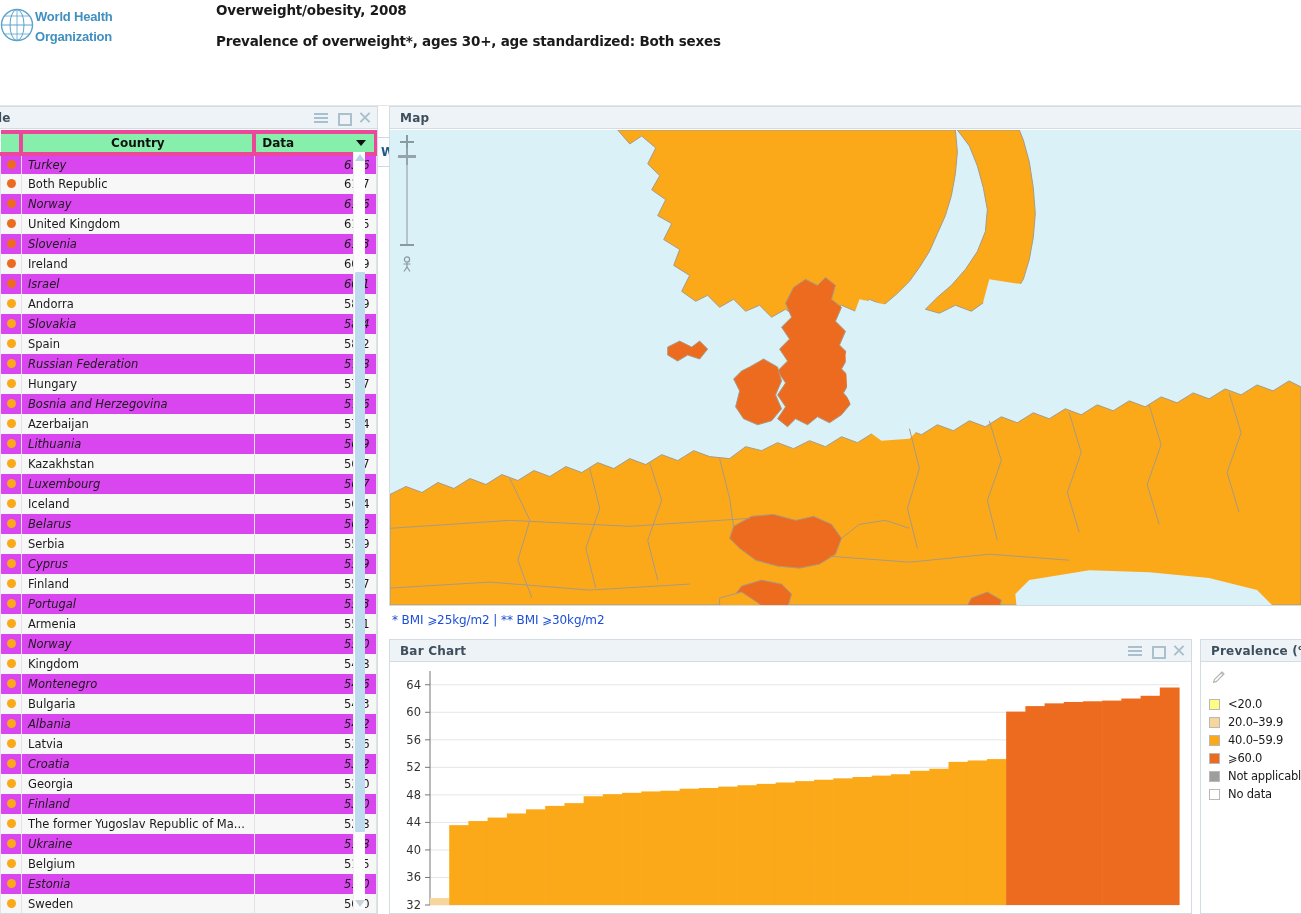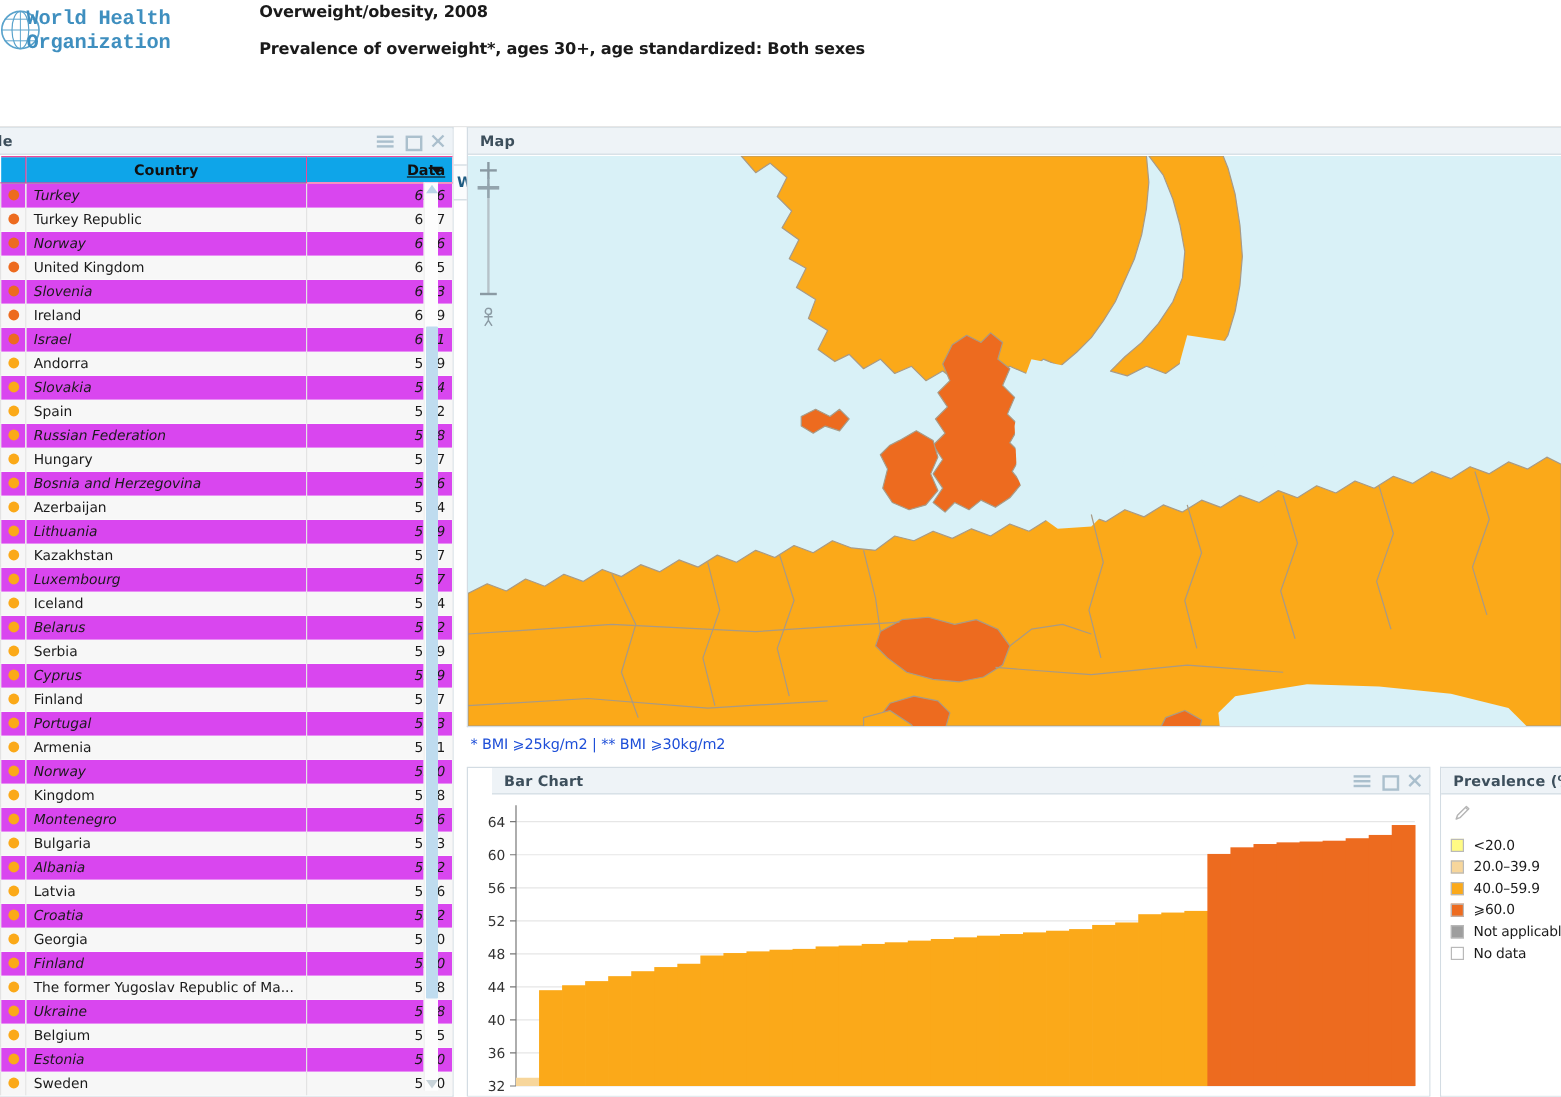--- a/index.html
+++ b/index.html
@@ -10,23 +10,23 @@
     background: #ffffff;
     font-family: "DejaVu Sans", "Liberation Sans", sans-serif;
   }
   #app { position: relative; width: 1301px; height: 914px; }
 
   
   #header { position: absolute; left: 0; top: 0; width: 1301px; height: 66px; background: #fff; }
   #who-logo { position: absolute; left: 0; top: 4px; width: 200px; height: 48px; }
   #who-logo .emblem { position: absolute; left: 0; top: 4px; width: 34px; height: 34px; }
   #who-logo .wordmark {
-    position: absolute; left: 22px; top: 3px;
-    font-family: Liberation Mono, monospace;
-    font-size: 17px; font-weight: bold; line-height: 20px;
+    position: absolute; left: 35px; top: 3px;
+    font-family: Liberation Sans, sans-serif;
+    font-size: 13px; font-weight: bold; line-height: 20px;
     color: #3f8fbf; letter-spacing: -0.2px;
   }
   #title-block { position: absolute; left: 216px; top: 0px; }
   #indicator-title {
     font-size: 13.5px; color: #1a1a1a; font-weight: bold;
     line-height: 16px; padding-top: 2px; letter-spacing: -0.2px;
   }
   #indicator-sub {
     font-size: 13.5px; color: #1a1a1a; font-weight: bold;
     line-height: 16px; padding-top: 15px; letter-spacing: -0.2px;
@@ -80,26 +80,26 @@
   .ctrl.close::after  { transform: rotate(-45deg); }
 
   
   #table-panel { left: -12px; top: 106px; width: 390px; height: 808px; border-left: none; }
   #table-scroll {
     position: absolute; left: 0; top: 23px; right: 0; bottom: 0;
     overflow: hidden; background: #fff;
   }
   table.grid { border-collapse: collapse; width: 378px; table-layout: fixed; margin-left: 12px; }
   table.grid th {
-    height: 22px; background: #0ea5e9; border: 1px solid #ec4899;
+    height: 22px; background: #86efac; border: 4px solid #ec4899;
     font-size: 12px; color: #111; font-weight: bold; padding: 0 6px;
   }
   th.c-dot { width: 20px; border-left: none !important; background:#fff; }
   th.c-country { width: 222px; text-align: center; }
-  th.c-data { width: 116px; text-align: right; position: relative; text-decoration: underline; }
+  th.c-data { width: 116px; text-align: left; position: relative; }
   th.c-data .sortarrow {
     position: absolute; right: 8px; top: 50%; transform: translateY(-50%);
     width: 0; height: 0; border-left: 5px solid transparent;
     border-right: 5px solid transparent; border-top: 6px solid #111;
   }
   table.grid td {
     height: 20px; font-size: 11.5px; color: #1a1a1a;
     border-left: 1px solid #e3e3e3; border-right: 1px solid #e3e3e3;
     padding: 0 6px; white-space: nowrap; overflow: hidden;
   }
@@ -151,21 +151,21 @@
   }
   #zoom-ctrl .person {
     position: absolute; left: 4px; bottom: -2px; width: 14px; height: 16px;
   }
   #map-footnote {
     position: absolute; left: 392px; top: 613px;
     font-size: 12px; color: #1d4ed8; letter-spacing: -0.1px;
   }
 
   
-  #bar-panel { left: 389px; top: 639px; width: 803px; height: 275px; padding-left: 20px; }
+  #bar-panel { left: 389px; top: 639px; width: 803px; height: 275px; }
   #bar-body { position: absolute; left: 0; top: 23px; right: 0; bottom: 0; background: #fff; overflow: hidden; }
   #bar-body svg { display: block; }
 
   
   #legend-panel { left: 1200px; top: 639px; width: 120px; height: 275px; border-right: none; }
   #legend-body { position: absolute; left: 0; top: 23px; right: 0; bottom: 0; background: #fff; padding: 4px 0 0 8px; }
   #legend-edit { width: 16px; height: 16px; margin: 2px 0 6px 2px; }
   .legend-row { display: flex; align-items: center; height: 18px; }
   .legend-sw {
     width: 11px; height: 11px; border: 1px solid #b9b9b9; margin-right: 8px; flex: none;
@@ -230,21 +230,21 @@
           </tr>
         </thead>
         <tbody id="table-body">
             <tr class="row-even">
               <td class="c-dot"><span style="background: rgb(237, 107, 31);"></span></td>
               <td class="c-country">Turkey</td>
               <td class="c-data">63.6</td>
             </tr>
             <tr class="row-odd">
               <td class="c-dot"><span style="background: rgb(237, 107, 31);"></span></td>
-              <td class="c-country">Turkey Republic</td>
+              <td class="c-country">Both Republic</td>
               <td class="c-data">61.7</td>
             </tr>
             <tr class="row-even">
               <td class="c-dot"><span style="background: rgb(237, 107, 31);"></span></td>
               <td class="c-country">Norway</td>
               <td class="c-data">61.6</td>
             </tr>
             <tr class="row-odd">
               <td class="c-dot"><span style="background: rgb(237, 107, 31);"></span></td>
               <td class="c-country">United Kingdom</td>

